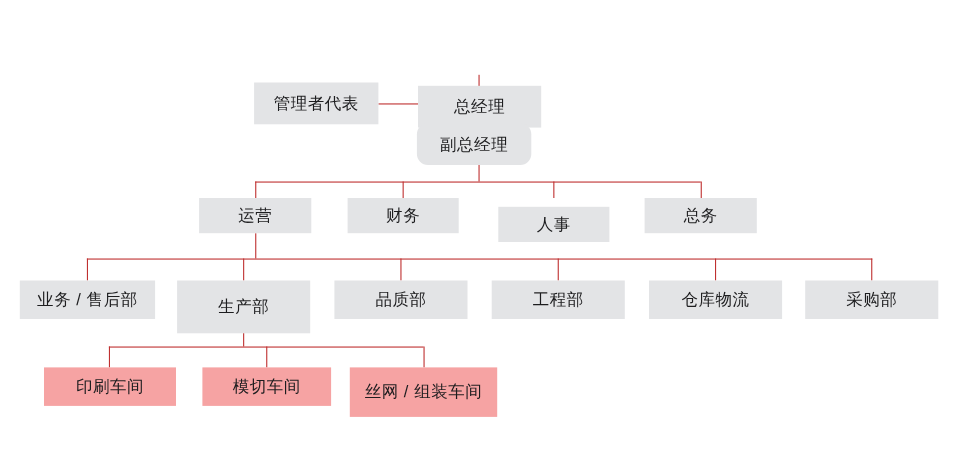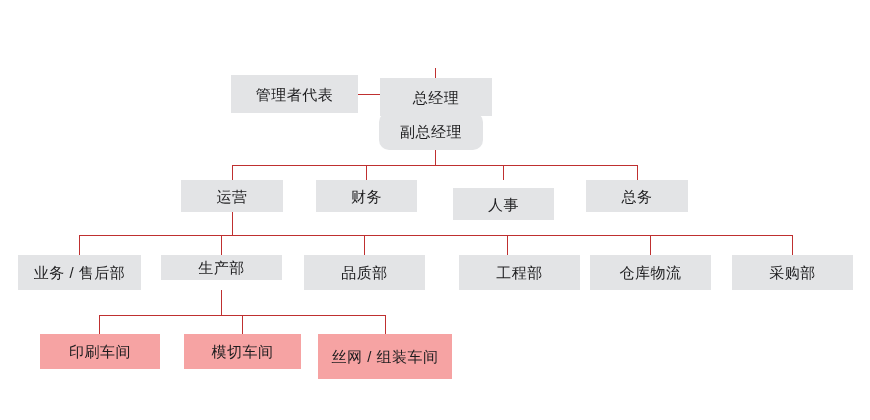--- a/index.html
+++ b/index.html
@@ -78,33 +78,33 @@
   <div class="conn v" style="left:221px; top:290px; height:25px;"></div>
 
   <div class="conn h" style="left:99px; top:315px; width:286px;"></div>
 
   <div class="conn v" style="left:99px; top:315px; height:19px;"></div>
   <div class="conn v" style="left:242px; top:315px; height:19px;"></div>
   <div class="conn v" style="left:385px; top:315px; height:19px;"></div>
 
   <div class="node gray" style="left:380px; top:30px; width:112px; height:38px;margin-top:48px;">总经理</div>
 
-  <div class="node gray" style="left:231px; top:75px; width:127px; height:38px;">管理者代表</div>
+  <div class="node gray" style="left:231px; top:75px; width:113px; height:38px;">管理者代表</div>
 
   <div class="node gray" style="left:379px; top:112px; width:104px; height:38px;border-radius:10px;">副总经理</div>
 
   <div class="node gray" style="left:181px; top:180px; width:102px; height:32px;">运营</div>
   <div class="node gray" style="left:316px; top:180px; width:101px; height:32px;">财务</div>
   <div class="node gray" style="left:453px; top:188px; width:101px; height:32px;">人事</div>
   <div class="node gray" style="left:586px; top:180px; width:102px; height:32px;">总务</div>
 
   <div class="node gray" style="left:18px; top:255px; width:123px; height:35px;">业务 / 售后部</div>
-  <div class="node gray" style="left:161px; top:255px; width:121px; height:25px;">生产部</div>
+  <div class="node gray" style="left:161px; top:255px; width:121px; height:48px;">生产部</div>
   <div class="node gray" style="left:304px; top:255px; width:121px; height:35px;">品质部</div>
-  <div class="node gray" style="left:447px; top:255px; width:121px; height:35px;margin-left:12px;">工程部</div>
+  <div class="node gray" style="left:447px; top:255px; width:121px; height:35px;">工程部</div>
   <div class="node gray" style="left:590px; top:255px; width:121px; height:35px;">仓库物流</div>
   <div class="node gray" style="left:732px; top:255px; width:121px; height:35px;">采购部</div>
 
   <div class="node pink" style="left:40px; top:334px; width:120px; height:35px;">印刷车间</div>
   <div class="node pink" style="left:184px; top:334px; width:117px; height:35px;">模切车间</div>
   <div class="node pink" style="left:318px; top:334px; width:134px; height:45px;">丝网 / 组装车间</div>
 
 </div>
 
 </body></html>

